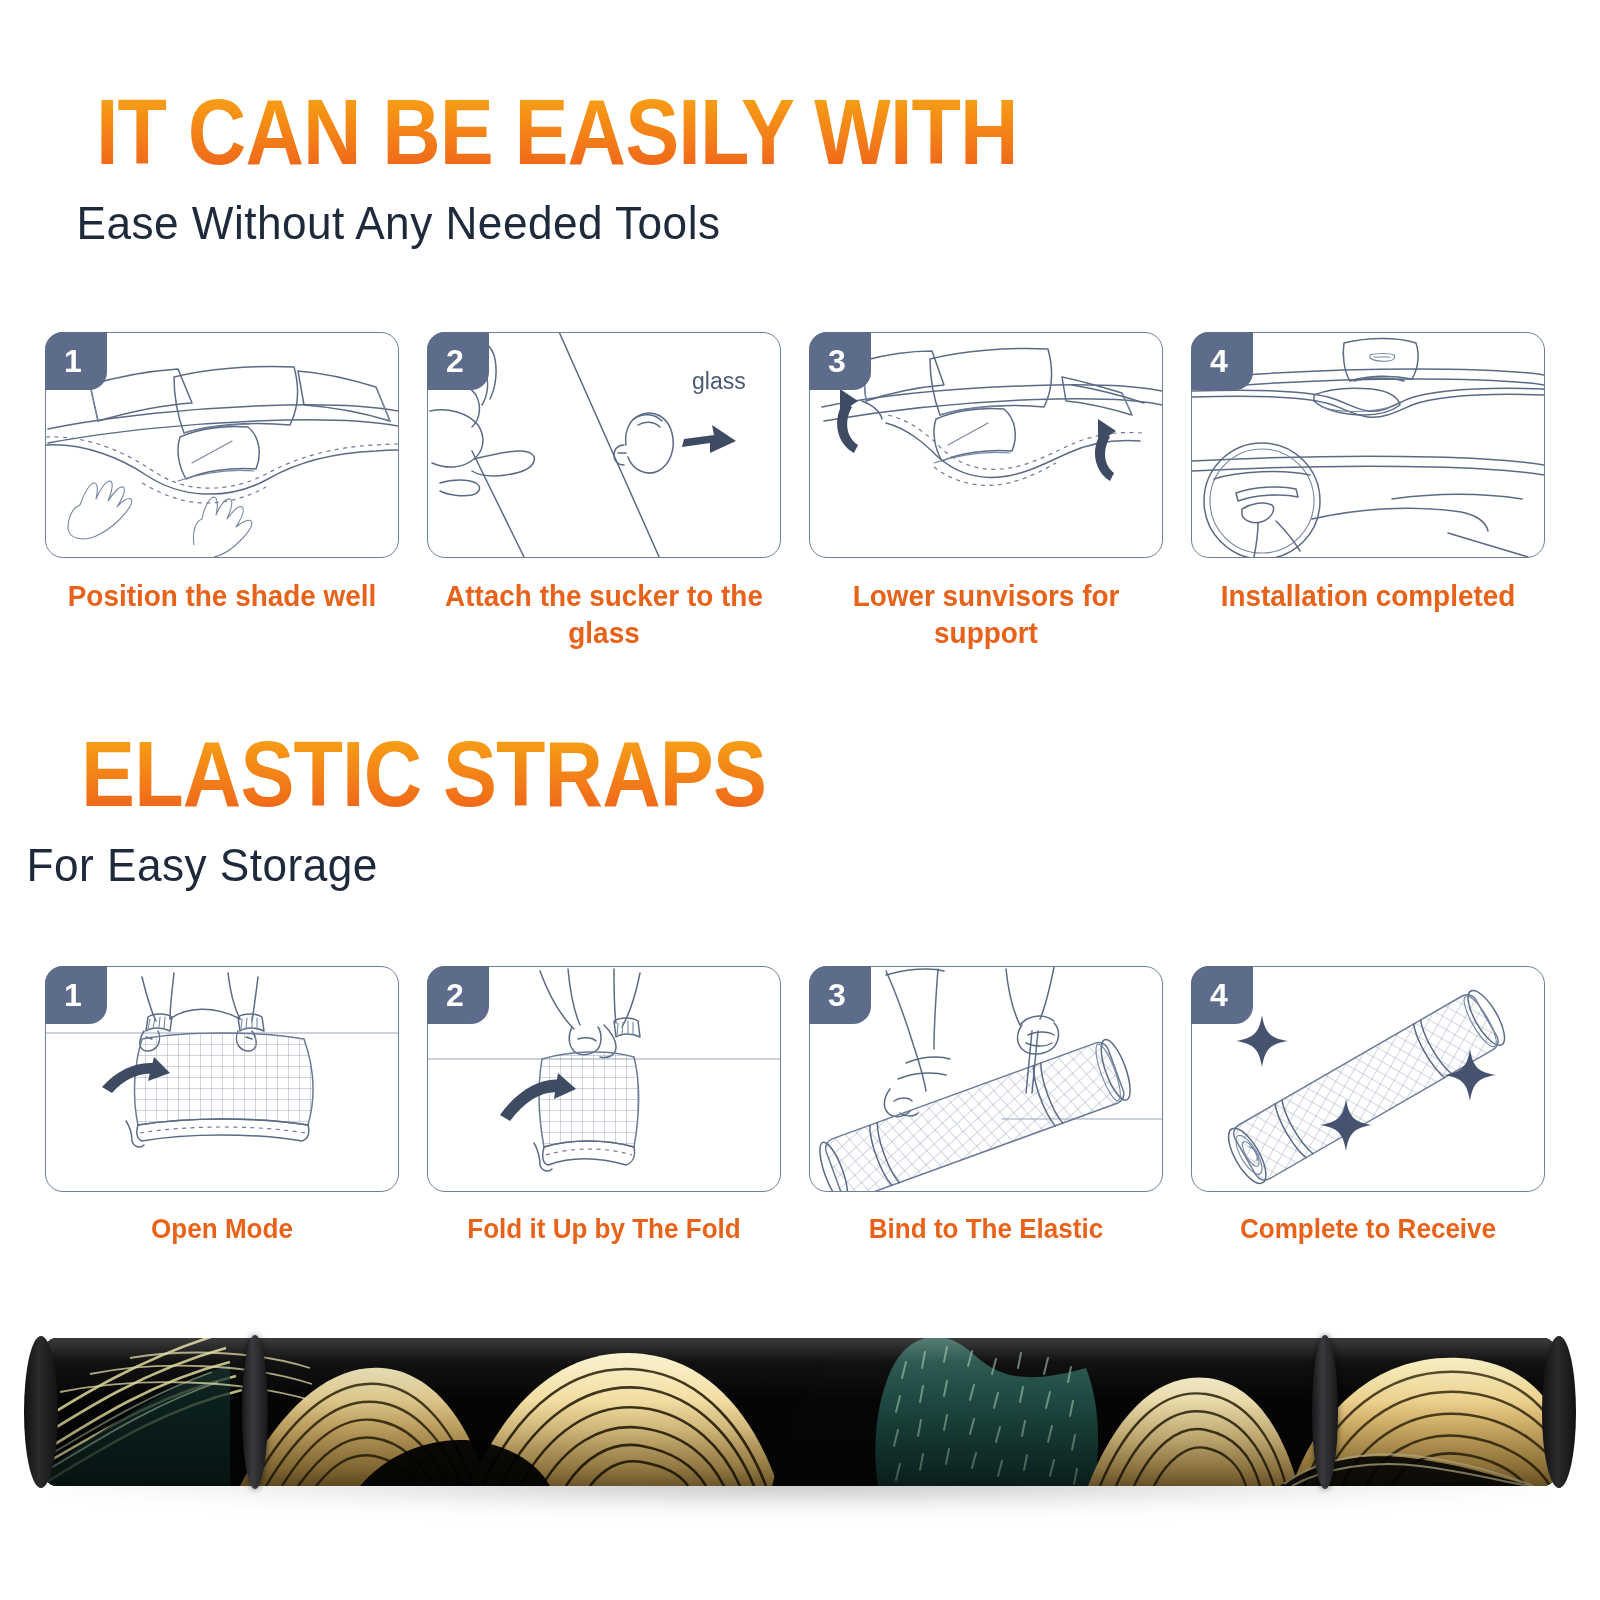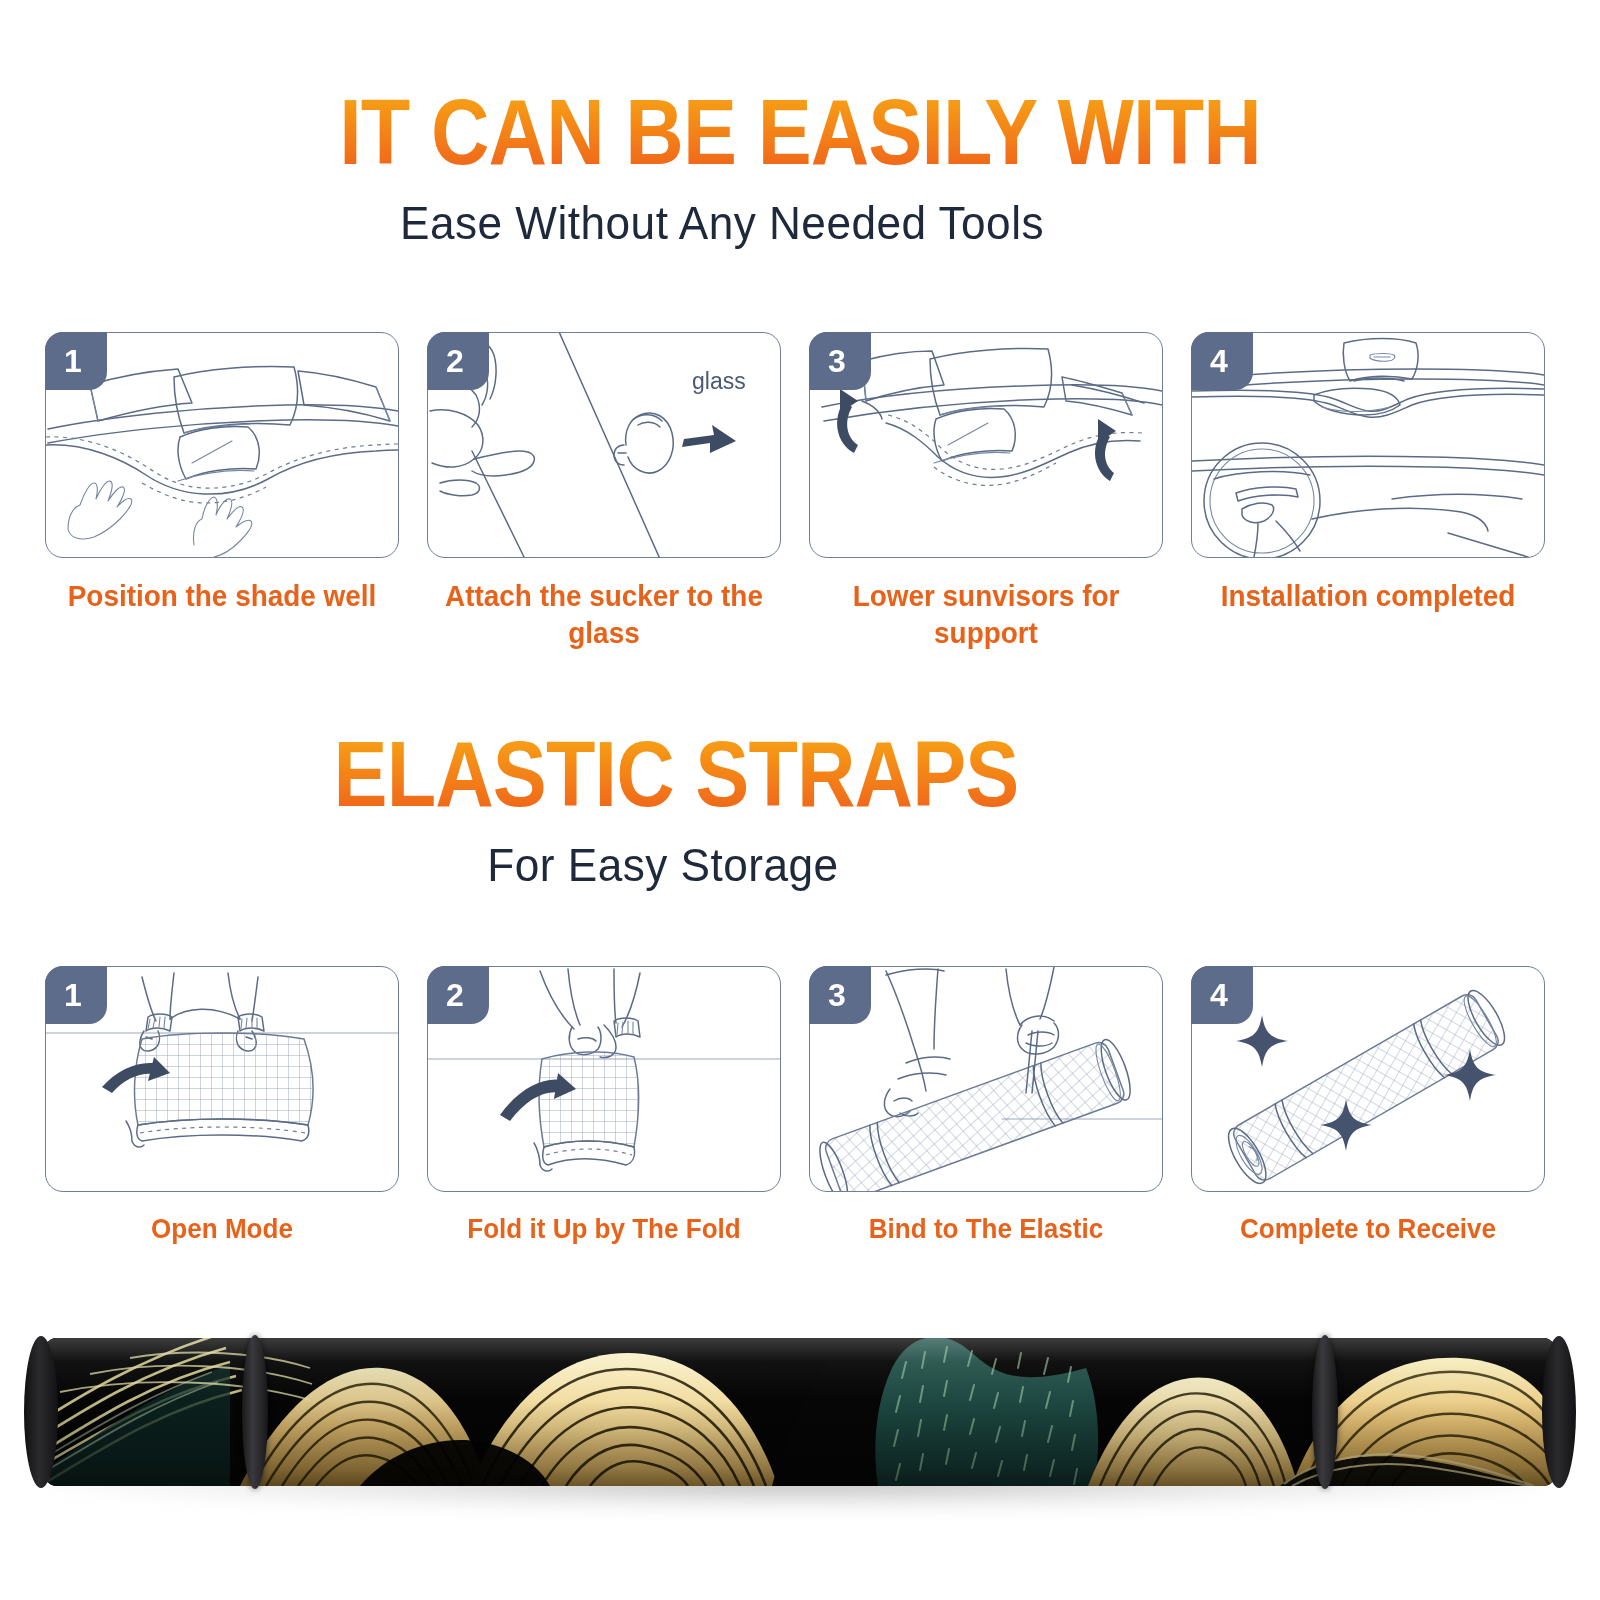--- a/index.html
+++ b/index.html
@@ -5,21 +5,21 @@
   html,body{margin:0;padding:0;}
   body{
     width:1600px;height:1600px;
     background:#ffffff;
     font-family:"Liberation Sans", sans-serif;
     overflow:hidden;
     position:relative;
   }
 
   
-  .section-head{ text-align:center; }
+  .section-head{ }
   .headline{
     font-family:"Liberation Sans", sans-serif;
     font-weight:bold;
     font-size:92px;
     line-height:1.0;
     letter-spacing:-1px;
     transform:scaleX(0.88);
     transform-origin:center center;
     background:linear-gradient(180deg,#F7A81B 0%,#F59015 32%,#F2731A 72%,#EE5F18 100%);
     -webkit-background-clip:text;
@@ -34,21 +34,21 @@
     font-weight:400;
     font-size:46px;
     color:#1E2A3C;
     letter-spacing:0.5px;
     transform:scaleX(0.96);
     margin:0;
     white-space:nowrap;
   }
 
   #headline-1-wrap{ position:absolute; left:0; top:86px; width:1600px; }
-  #subhead-1-wrap{ position:absolute; left:12px; top:196px; width:1324px;padding-left:48px; }
+  #subhead-1-wrap{ position:absolute; left:2px; top:196px; width:1324px;padding-left:48px; }
   #headline-2-wrap{ position:absolute; left:0; top:728px; width:1352px; }
   #subhead-2-wrap{ position:absolute; left:0; top:838px; width:1326px; }
 
   
   .steps-row{
     position:absolute;
     left:46px;
     width:1508px;
     display:flex;
     gap:30px;

